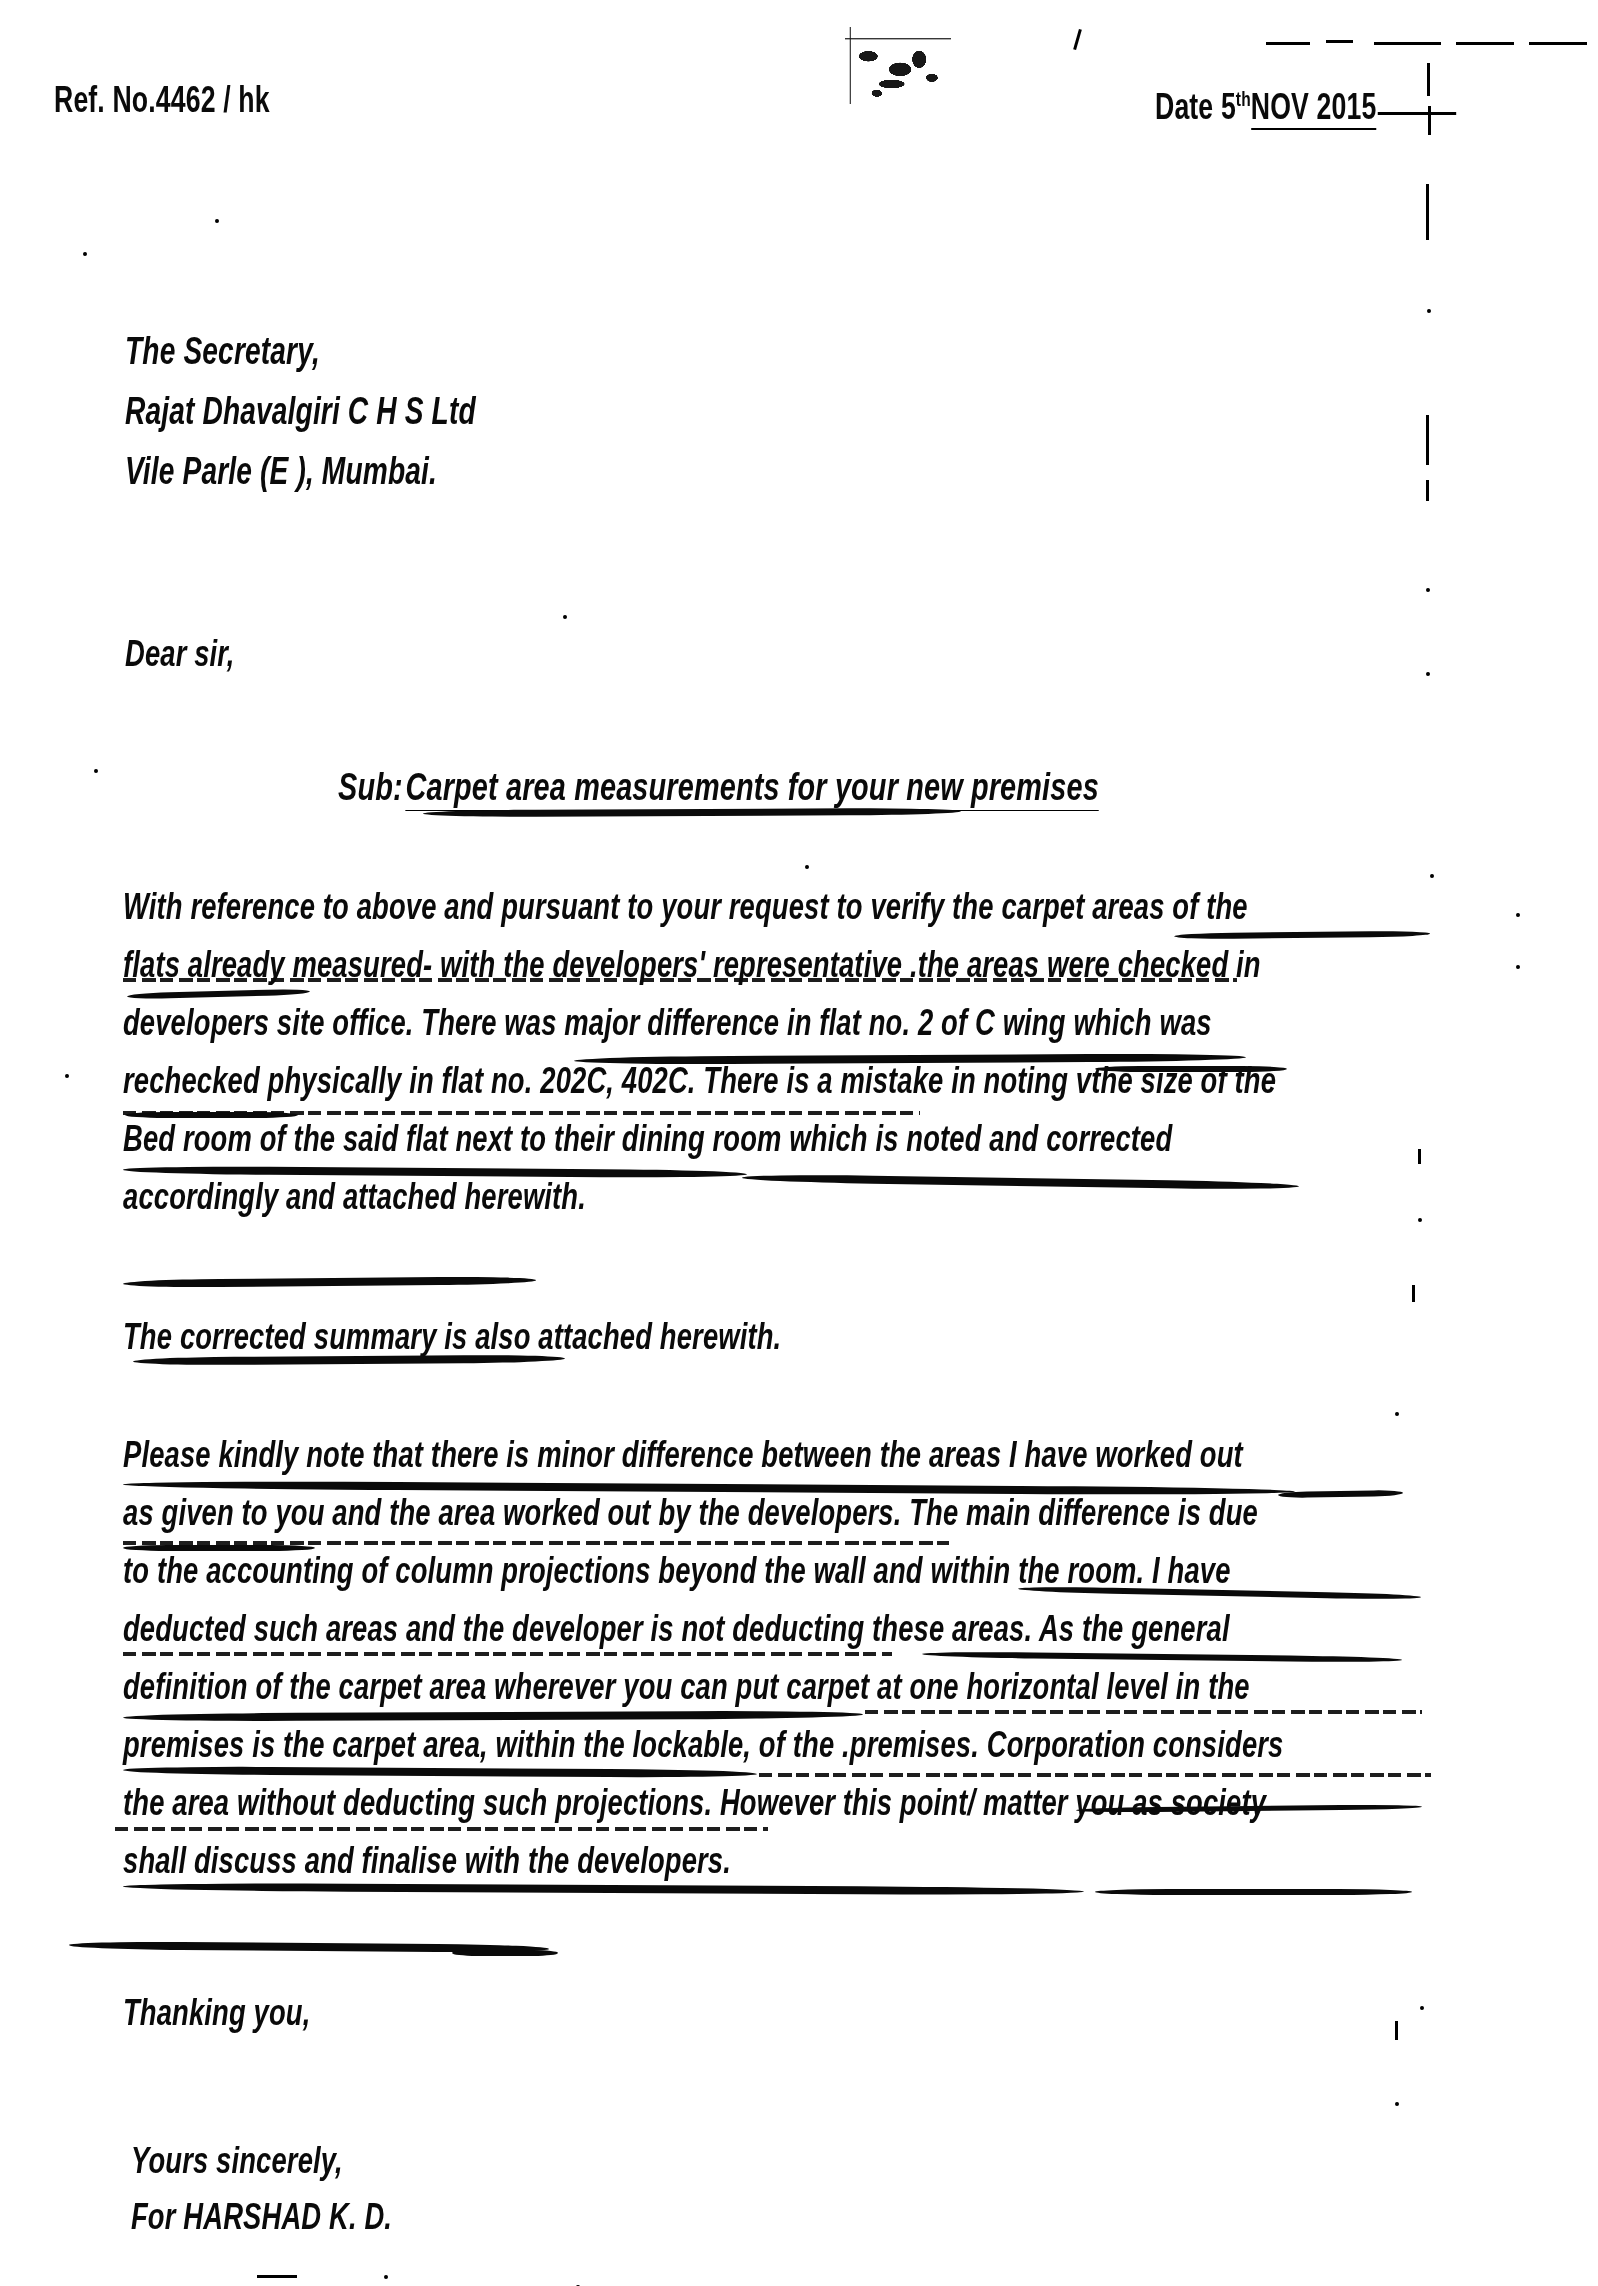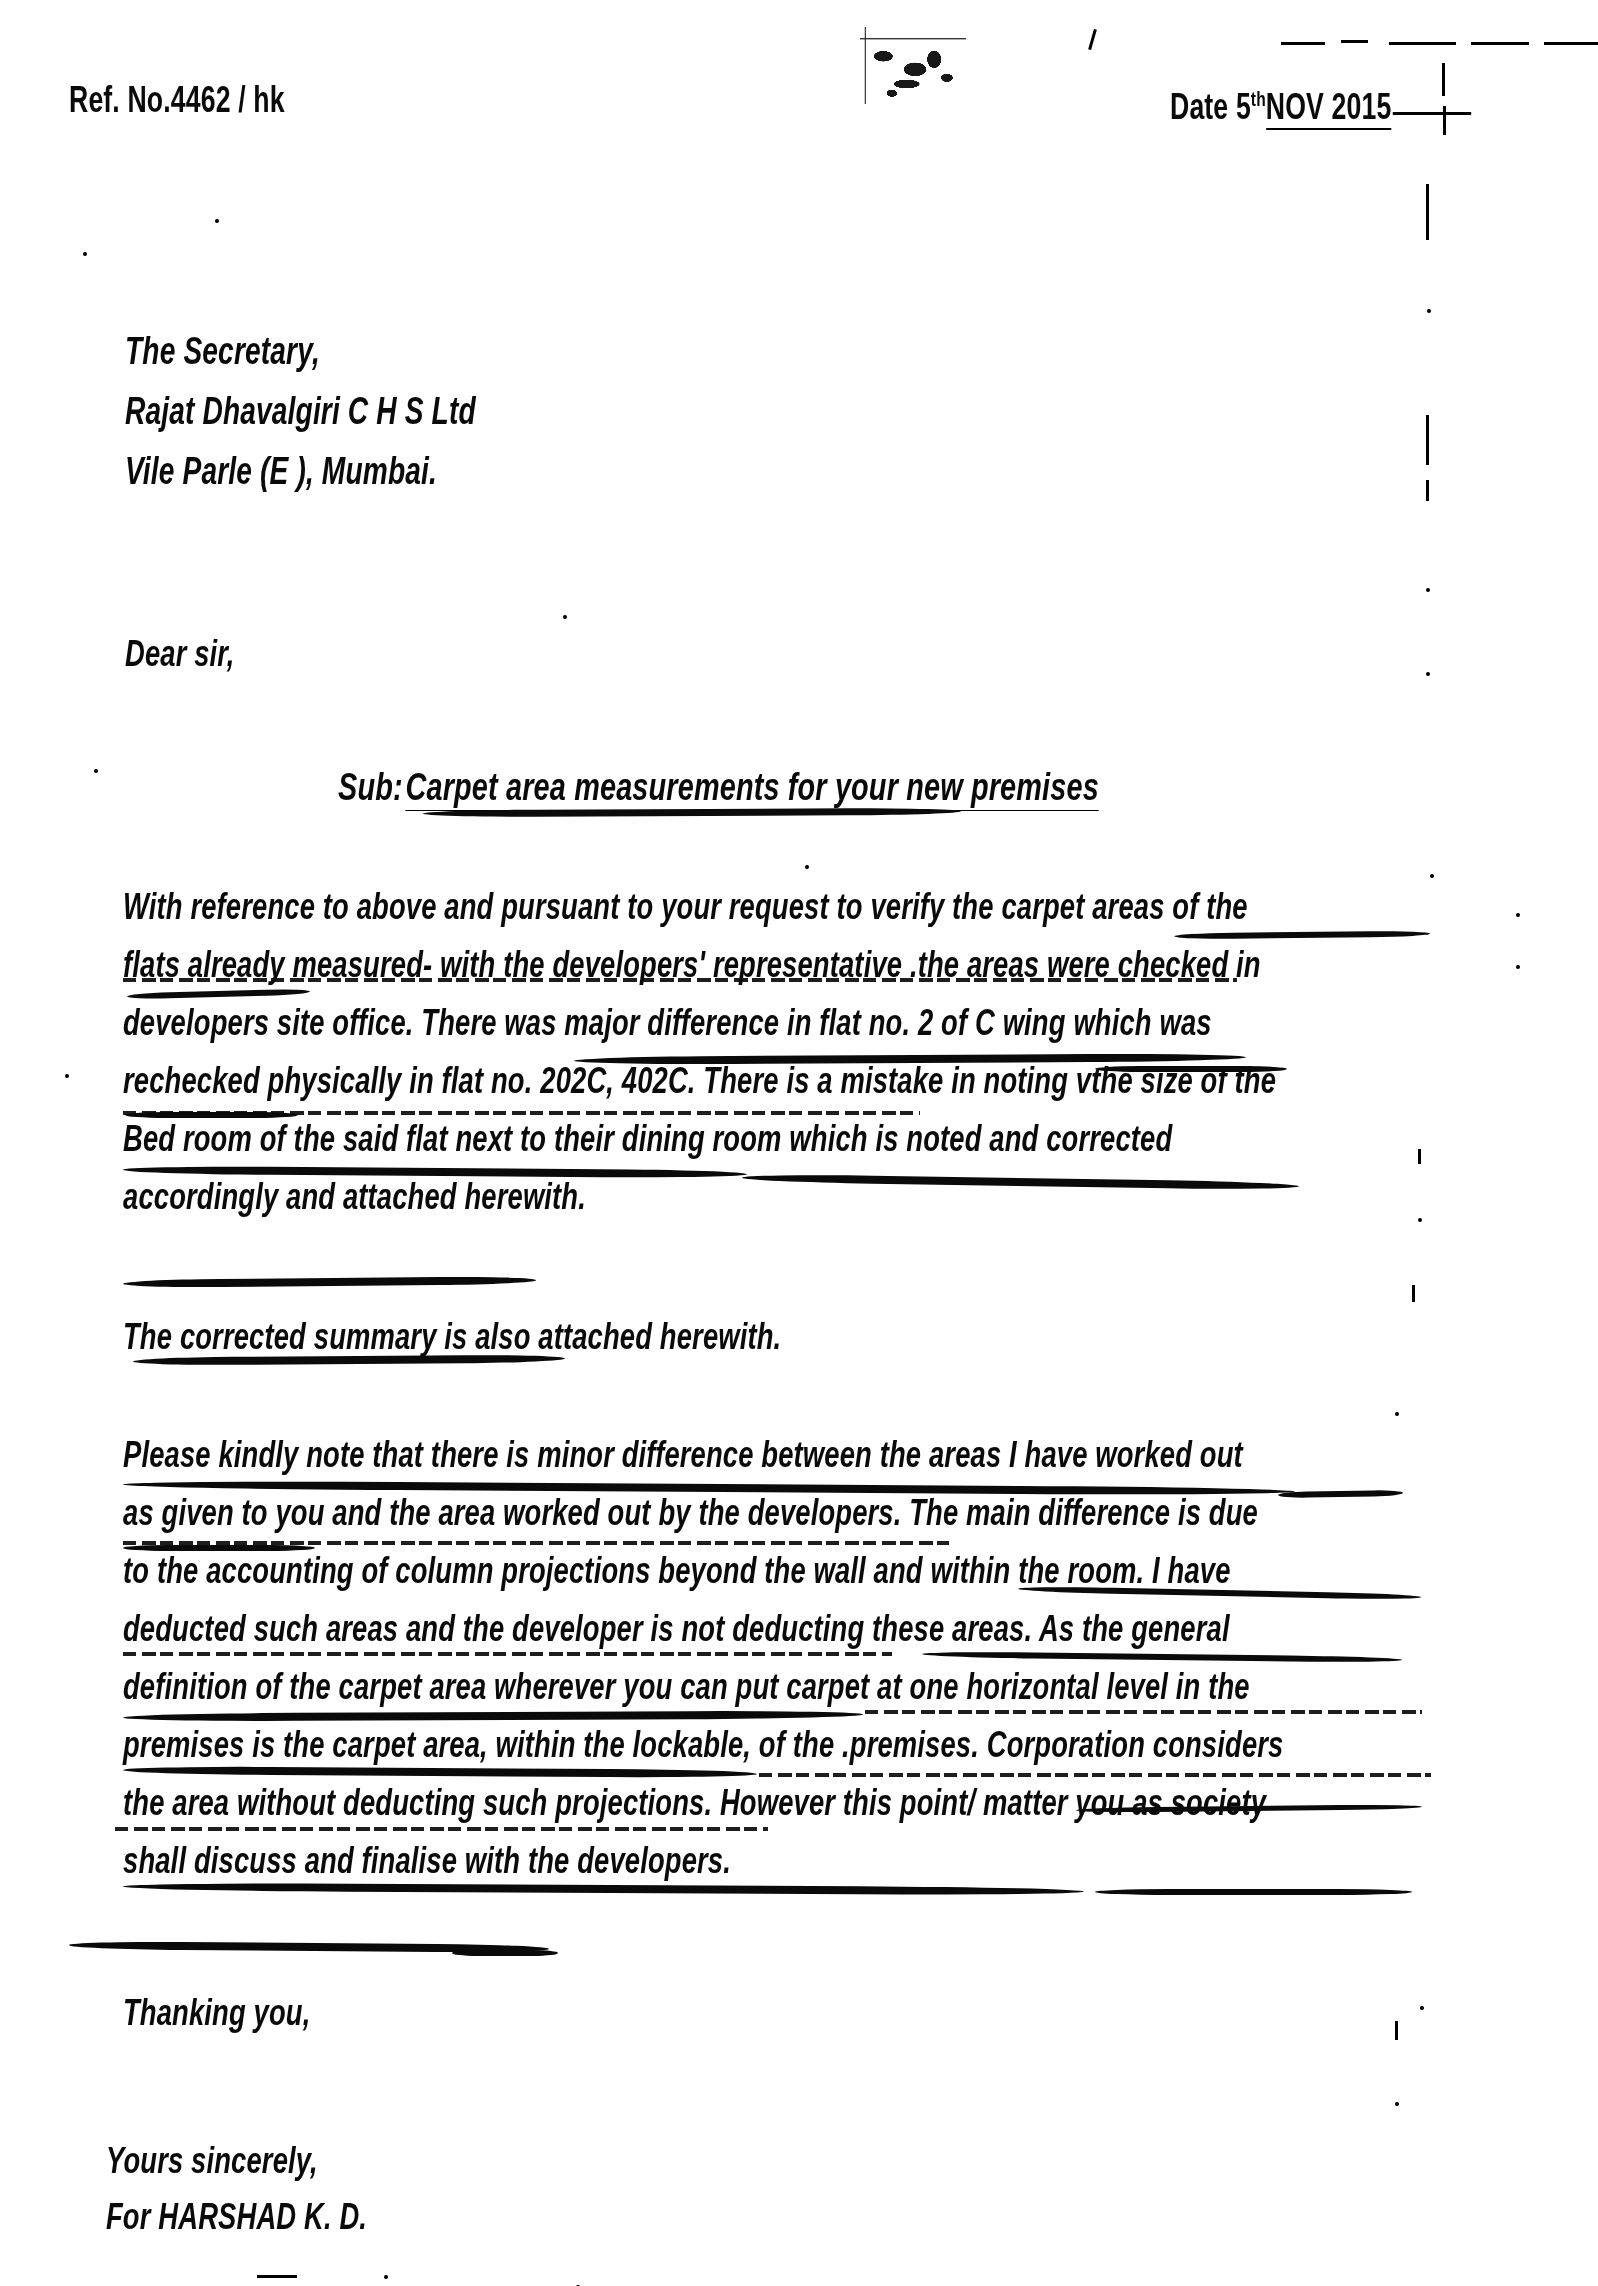--- a/index.html
+++ b/index.html
@@ -27,21 +27,21 @@
     transform: scaleX(0.74);
     transform-origin: left center;
     white-space: nowrap;
     letter-spacing: 0.2px;
     color: #0a0a0a;
   }
 
   
   #header {
     position: absolute;
-    left: 15px;
+    left: 0;
     top: 0;
     width: 1433px;
     height: 144px;
   }
   #ref-no {
     position: absolute;
     left: 54px;
     top: 79px;
     font-size: 36px;
   }
@@ -129,21 +129,21 @@
   }
   .line.addr { height: 60px; font-size: 38px; line-height: 60px; }
 
   #addr-block   { left: 125px; top: 321px; }
   #salutation   { left: 125px; top: 626px; }
   #subject-wrap { left: 338px; top: 759px; }
   #para1        { left: 123px; top: 878px; }
   #para2        { left: 123px; top: 1308px; }
   #para3        { left: 123px; top: 1426px; }
   #closing1     { left: 123px; top: 1985px; }
-  #closing2     { left: 106px; top: 2133px; }
+  #closing2     { left: 131px; top: 2133px; }
 
   .para .line { height: 58px; line-height: 58px; font-size: 37px; }
 
   
   #subject-line {
     font-size: 39px;
     line-height: 56px;
   }
   #subject-sub { margin-right: 3.8px; }
   #subject-text {

